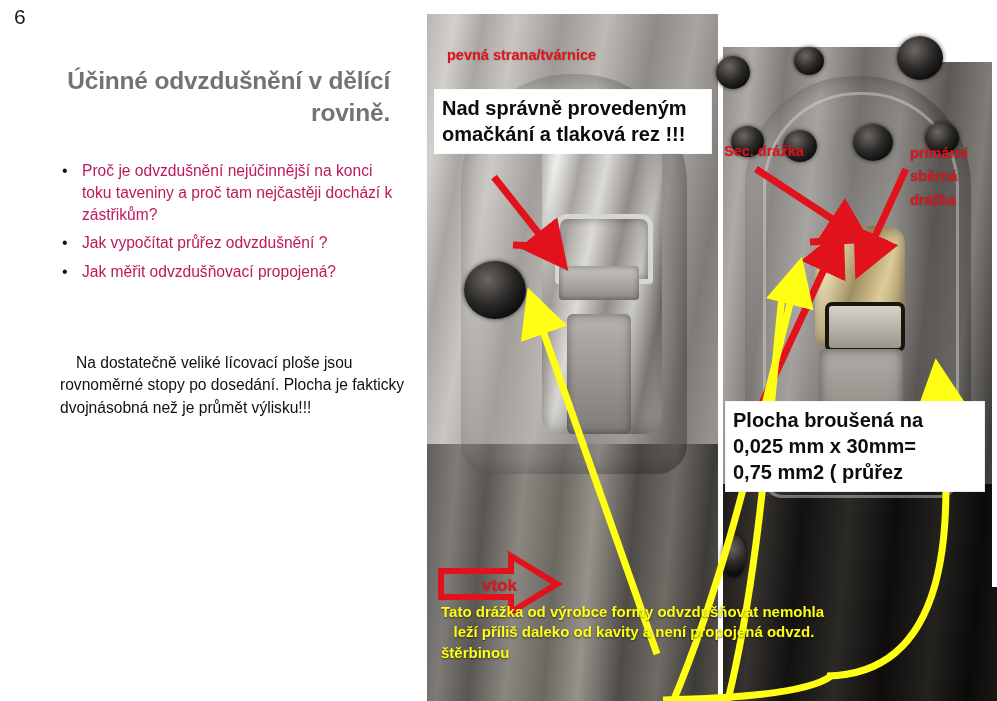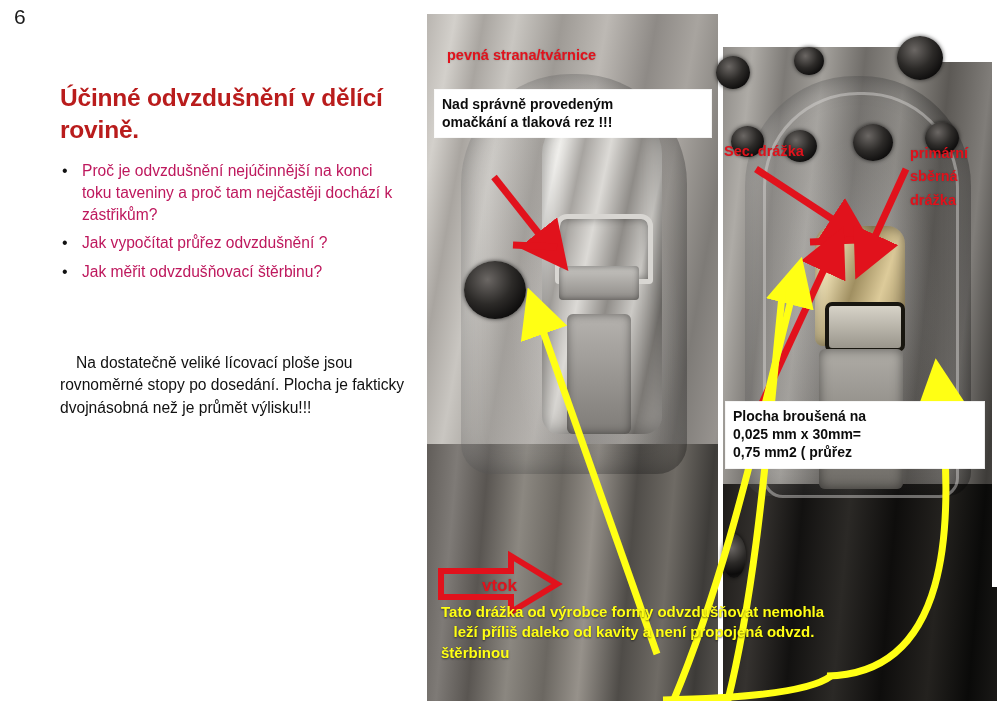--- a/index.html
+++ b/index.html
@@ -26,27 +26,28 @@
     left: 14px;
     top: 5px;
     font-size: 21px;
     color: #1a1a1a;
     font-family: "Liberation Sans", sans-serif;
     letter-spacing: 0;
   }
   .title {
     position: absolute;
     left: 60px;
-    top: 82px;
+    top: 65px;
     width: 330px;
     font-size: 24.5px;
     font-weight: bold;
     line-height: 1.30;
-    color: #b91c1c;
+    color: #737373;
     letter-spacing: -0.2px;
+    text-align: right;
   }
   .bullets {
     position: absolute;
     left: 60px;
     top: 160px;
     width: 345px;
   }
   .bullet-row {
     display: flex;
     align-items: flex-start;
@@ -177,21 +178,21 @@
     font-weight: bold;
     font-size: 15px;
     line-height: 1.35;
     text-shadow: 0 1px 2px rgba(0,0,0,0.55);
   }
   .callout-box {
     position: absolute;
     background: #ffffff;
     color: #0c0c0c;
     font-weight: bold;
-    font-size: 14px;
+    font-size: 20px;
     line-height: 1.30;
     padding: 5px 7px 6px 7px;
     box-shadow: 0 0 0 1px rgba(255,255,255,0.9);
   }
   .callout-box .l { display: block; white-space: nowrap; }
 
   
   .seam {
     position: absolute;
     background: #ffffff;
@@ -217,21 +218,21 @@
     <div class="bullet-row">
       <span class="bullet-dot">•</span>
       <span class="bullet-text">Proč je odvzdušnění nejúčinnější na konci toku taveniny a proč tam nejčastěji dochází k zástřikům?</span>
     </div>
     <div class="bullet-row">
       <span class="bullet-dot">•</span>
       <span class="bullet-text">Jak vypočítat průřez odvzdušnění ?</span>
     </div>
     <div class="bullet-row">
       <span class="bullet-dot">•</span>
-      <span class="bullet-text">Jak měřit odvzdušňovací štěrbinu?</span>
+      <span class="bullet-text">Jak měřit odvzdušňovací propojená?</span>
     </div>
   </div>
 
   <div class="para-block">
     <p class="para indent-first">Na  dostatečně  veliké lícovací ploše jsou rovnoměrné stopy po dosedání. Plocha je fakticky dvojnásobná než je průmět výlisku!!!</p>
   </div>
 
   <div id="photo">
 
     <div class="photo-pane" id="pane-left"></div>

